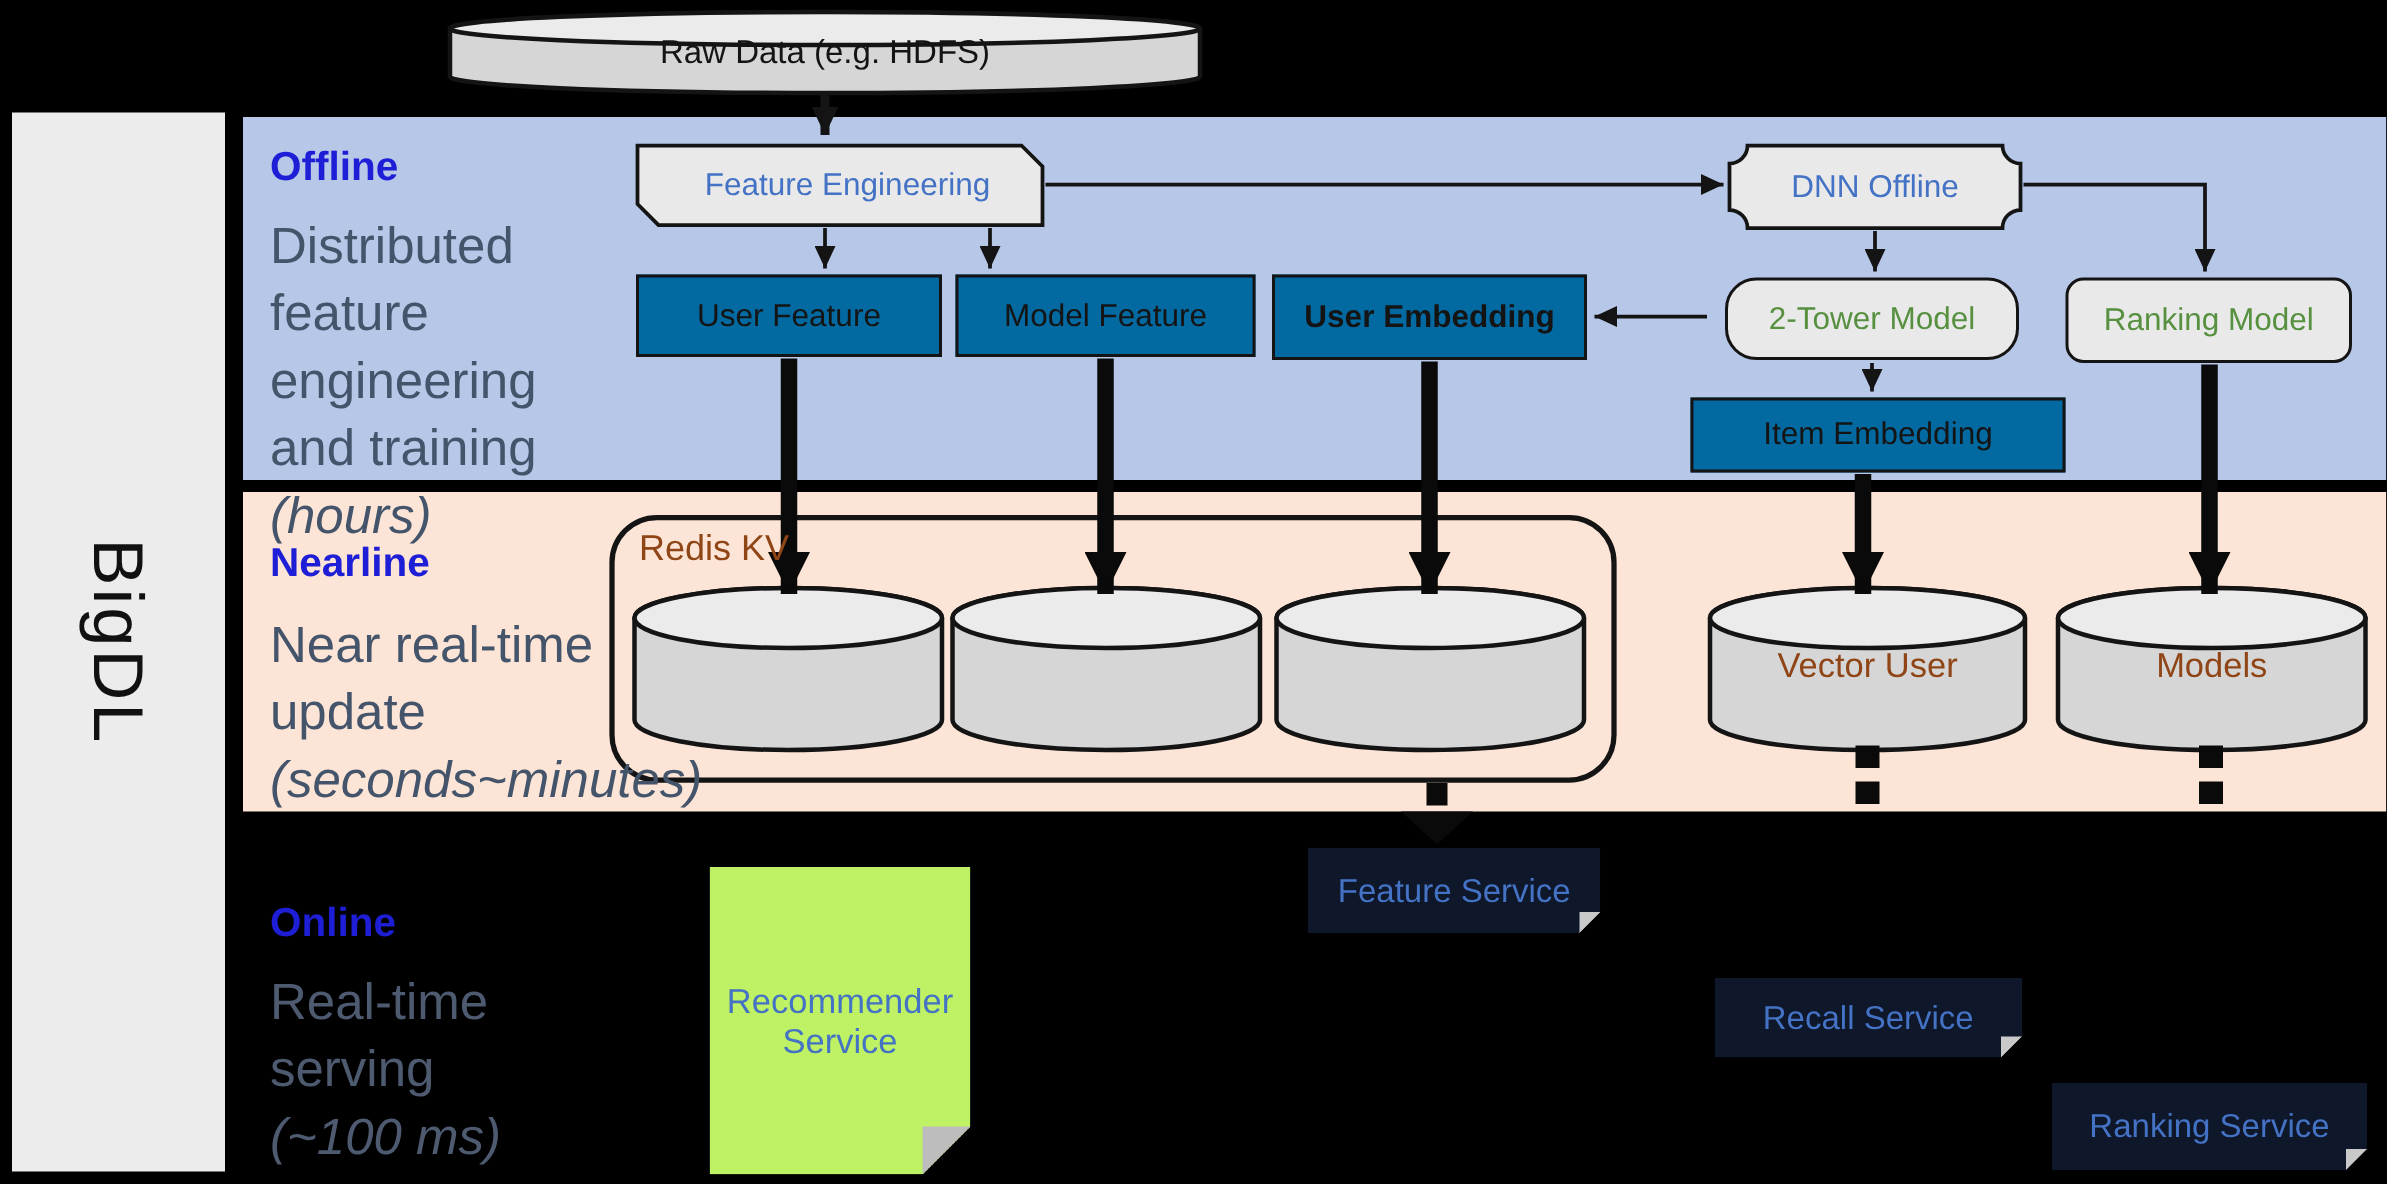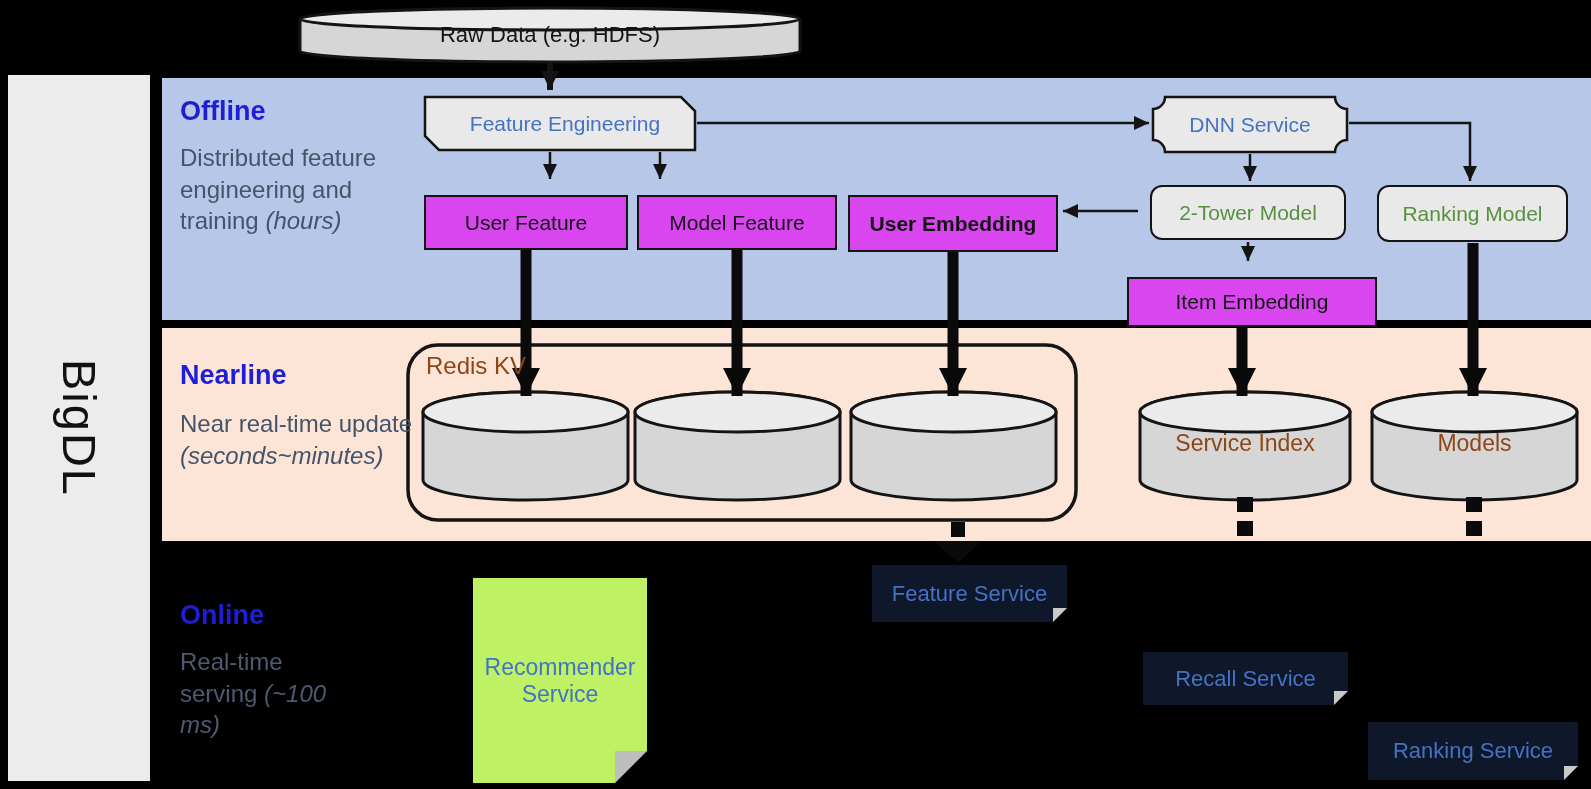--- a/index.html
+++ b/index.html
@@ -13,28 +13,28 @@
   .band.offline{left:162px;top:78px;width:1429px;height:242px;background:#b6c7e8;}
   .band.nearline{left:162px;top:328px;width:1429px;height:213px;background:#fce4d6;}
 
   
   .bigdl{position:absolute;left:8px;top:75px;width:142px;height:706px;background:#ececec;
          display:flex;align-items:center;justify-content:center;z-index:2;}
   .bigdl span{writing-mode:vertical-rl;font-size:47px;color:#111;letter-spacing:2px;}
 
   
   .sect-title{font-size:27px;font-weight:600;color:#1d1ed6;}
-  .sect-desc{font-size:24px;color:#44546a;line-height:1.32;}
+  .sect-desc{font-size:34px;color:#44546a;line-height:1.32;}
   .sect-desc .it{font-style:italic;}
   .online .sect-desc{color:#4d5a70;}
 
   
   .node{display:flex;align-items:center;justify-content:center;text-align:center;
         font-size:21px;box-sizing:border-box;}
-  .gray-box{background:#d946ef;border:2.5px solid #141414;color:#141414;margin-top:12px;}
+  .gray-box{background:#0369a1;border:2.5px solid #141414;color:#141414;}
   .round-box{background:#e9e9ea;border:2.5px solid #141414;border-radius:12px;color:#579140;}
   .blue-text{color:#4472c4;}
   .brown-text{color:#8f4516;}
 
   
   .doc{background:#0f172a;color:#4472c4;
        clip-path:polygon(0 0,100% 0,100% calc(100% - 14px),calc(100% - 14px) 100%,0 100%);}
   .doc::after{content:"";position:absolute;right:0;bottom:0;width:14px;height:14px;
        background:linear-gradient(to bottom right,#c9c9c9 50%,transparent 50%);}
   .doc-big{background:#bef264;color:#4472c4;font-size:23px;
@@ -130,35 +130,35 @@
   </div>
 
   <div class="label" style="left:300px;top:22px;width:500px;text-align:center;font-size:22px;color:#141414;">Raw Data (e.g. HDFS)</div>
 
   <div class="sect sect-title" style="left:180px;top:96px;text-align:center;">Offline</div>
   <div class="sect sect-desc" style="left:180px;top:142px;width:240px;">
     <span>Distributed feature engineering and training </span><span class="it">(hours)</span>
   </div>
 
   <div class="node blue-text" style="left:425px;top:97px;width:270px;height:53px;padding-left:10px;">Feature Engineering</div>
-  <div class="node blue-text" style="left:1153px;top:97px;width:194px;height:55px;">DNN Service</div>
+  <div class="node blue-text" style="left:1153px;top:97px;width:194px;height:55px;">DNN Offline</div>
   <div class="node gray-box" style="left:424px;top:183px;width:204px;height:55px;">User Feature</div>
   <div class="node gray-box" style="left:637px;top:183px;width:200px;height:55px;">Model Feature</div>
   <div class="node gray-box" style="left:848px;top:183px;width:210px;height:57px;font-weight:bold;">User Embedding</div>
-  <div class="node round-box" style="left:1150px;top:185px;width:196px;height:55px;">2-Tower Model</div>
+  <div class="node round-box" style="left:1150px;top:185px;width:196px;height:55px;border-radius:21px;">2-Tower Model</div>
   <div class="node round-box" style="left:1377px;top:185px;width:191px;height:57px;">Ranking Model</div>
   <div class="node gray-box" style="left:1127px;top:265px;width:250px;height:50px;">Item Embedding</div>
 
   <div class="sect sect-title" style="left:180px;top:360px;">Nearline</div>
   <div class="sect sect-desc" style="left:180px;top:408px;width:250px;">
     <span>Near real-time update </span><span class="it">(seconds~minutes)</span>
   </div>
 
   <div class="label brown-text" style="left:426px;top:352px;font-size:24px;">Redis KV</div>
-  <div class="label brown-text" style="left:1140px;top:430px;width:210px;text-align:center;font-size:23px;">Service Index</div>
+  <div class="label brown-text" style="left:1140px;top:430px;width:210px;text-align:center;font-size:23px;">Vector User</div>
   <div class="label brown-text" style="left:1372px;top:430px;width:205px;text-align:center;font-size:23px;">Models</div>
 
   <div class="online">
     <div class="sect sect-title" style="left:180px;top:600px;">Online</div>
     <div class="sect sect-desc" style="left:180px;top:646px;width:165px;">
       <span>Real-time serving </span><span class="it">(~100 ms)</span>
     </div>
   </div>
 
   <div class="node doc-big" style="left:473px;top:578px;width:174px;height:205px;">Recommender Service</div>

